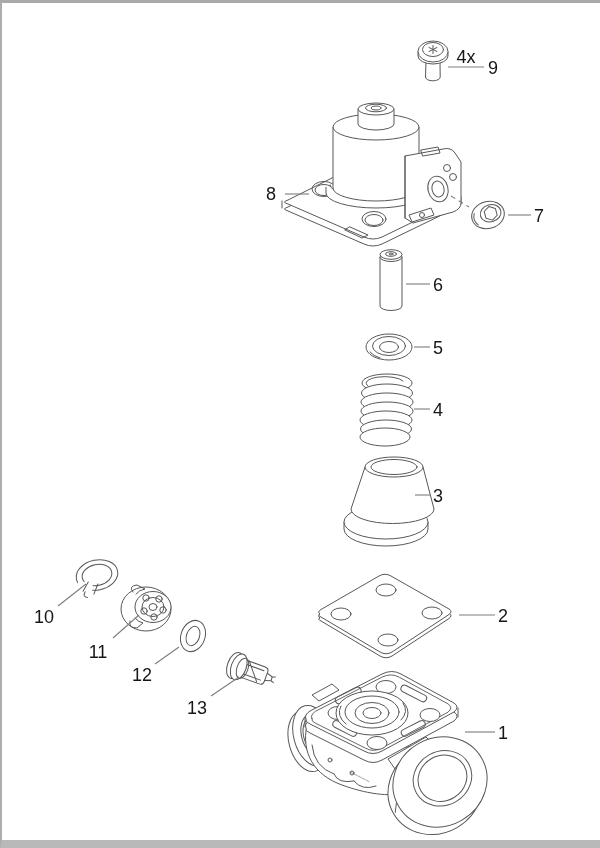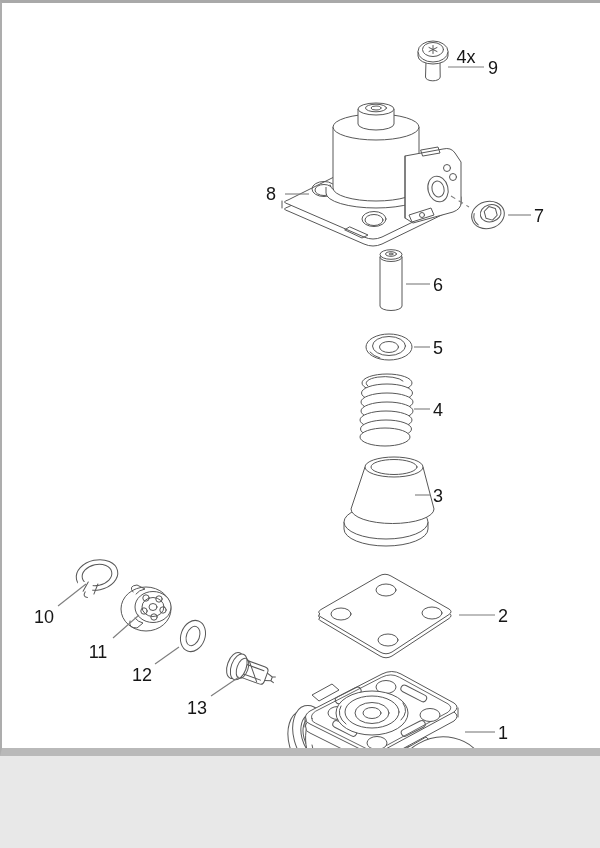--- a/index.html
+++ b/index.html
@@ -1,18 +1,18 @@
 <!DOCTYPE html>
 <html><head>
 <meta charset="utf-8">
 <style>
   html,body{margin:0;padding:0;background:#e8e8e8;}
   .page{
     position:relative;
-    width:600px;height:756px;
+    width:600px;height:848px;
     background:#ffffff;
     box-sizing:border-box;
     border-top:3px solid #a9a9a9;
     border-left:2px solid #adadad;
     border-bottom:8px solid #b9b9b9;
     overflow:hidden;
     font-family:"Liberation Sans", sans-serif;
   }
   svg{position:absolute;left:0;top:0;}
   .ln{stroke:#585858;stroke-width:1;fill:none;stroke-linejoin:round;stroke-linecap:round;}

